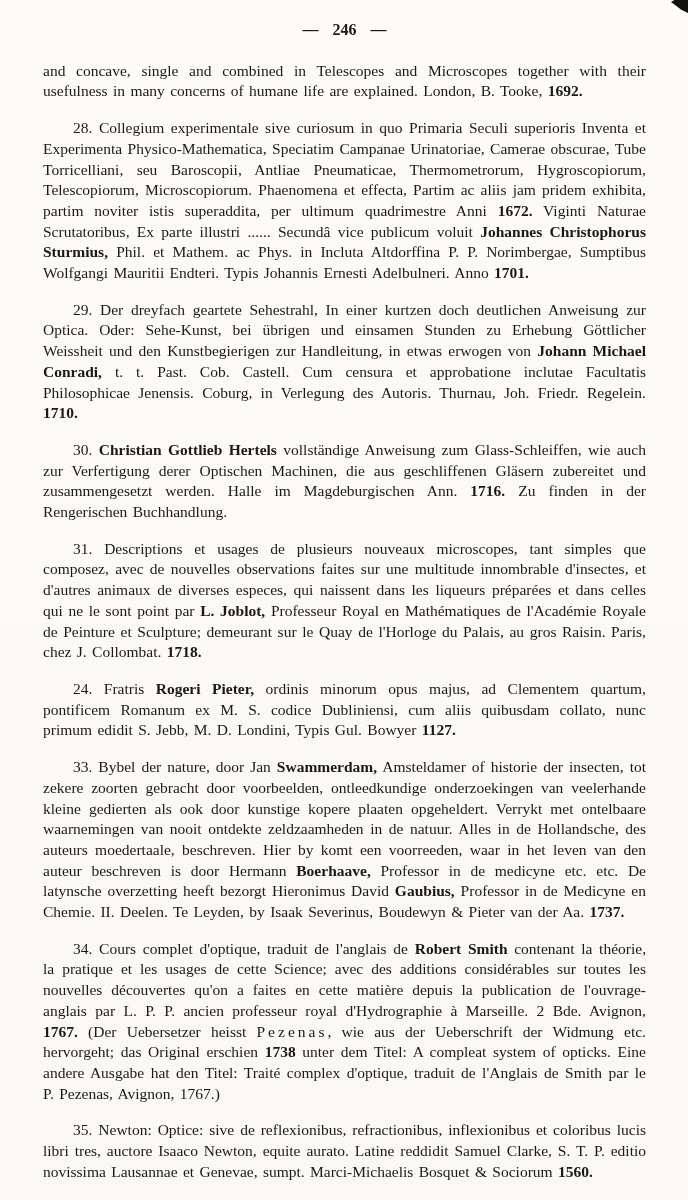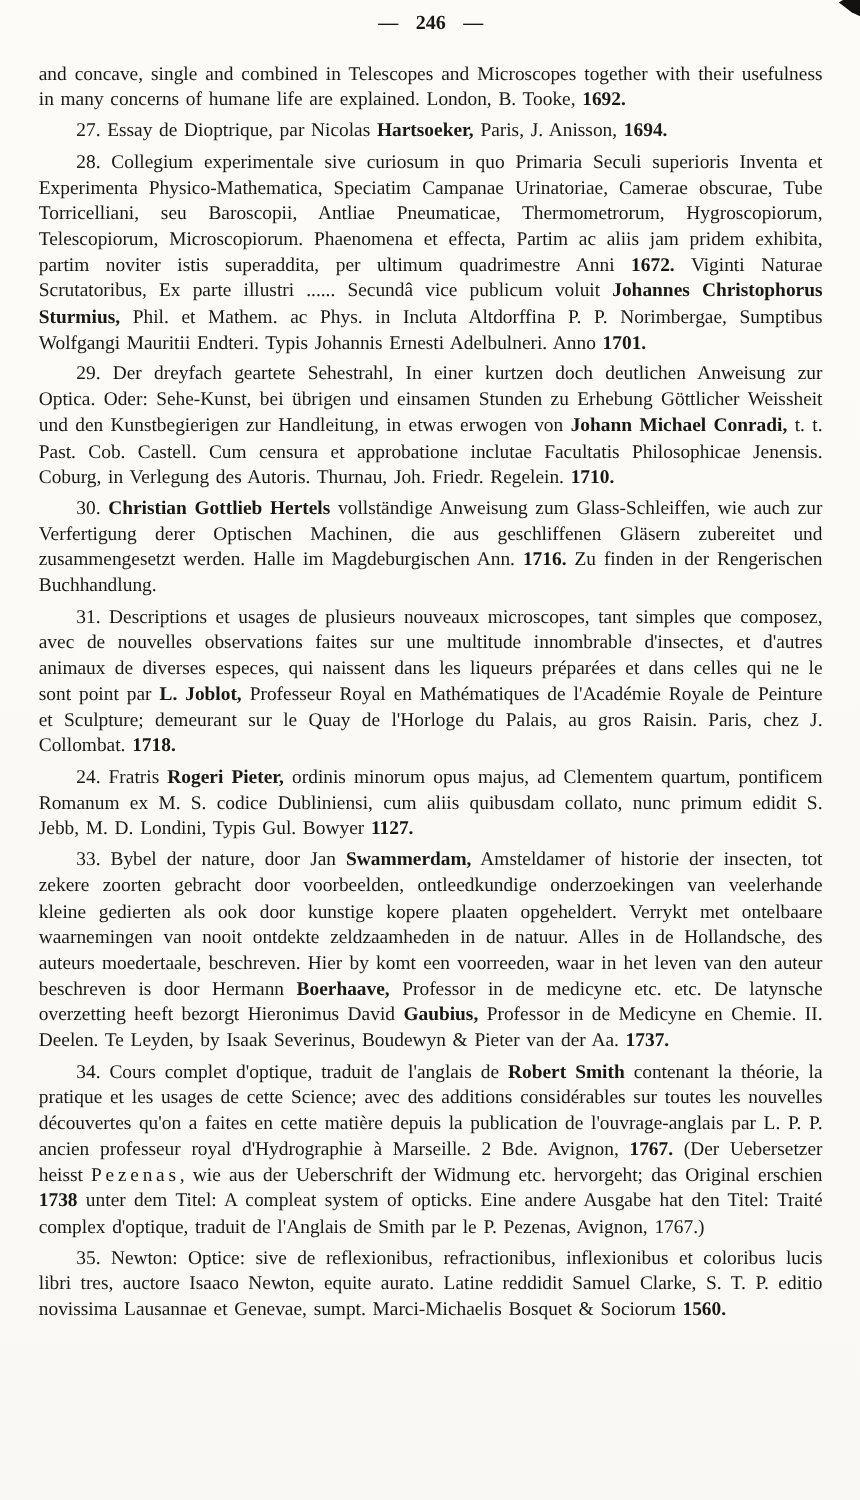--- a/index.html
+++ b/index.html
@@ -4,41 +4,41 @@
 <style>
   html, body { margin: 0; padding: 0; }
   body { background: #efeeea; }
 
   .page {
     position: relative;
     width: 688px;
     height: 1200px;
     box-sizing: border-box;
     margin: 0 auto;
-    padding: 7px 26px 0 27px;
+    padding: 18px 26px 0 27px;
     background: linear-gradient(180deg, #fcfbf8 0%, #faf8f4 100%);
     color: #1b1916;
     font-family: "Liberation Serif", "DejaVu Serif", serif;
     font-size: 15.5px;
     line-height: 20.7px;
     overflow: hidden;
   }
 
   .page-header {
     text-align: center;
     font-weight: bold;
     font-size: 16px;
     margin: 2px 0 20px 0;
   }
   .page-header .gap { display: inline-block; width: 14px; }
 
   .entries { }
 
   .entry {
-    margin: 4px;
+    margin: 16px;
     text-align: justify;
     word-spacing: 1.5px;
   }
   .entry.indent { text-indent: 30px; }
 
   .bold { font-weight: bold; }
   .spaced { letter-spacing: 3px; }
 
   .artifact {
     position: absolute;
@@ -56,21 +56,20 @@
 <div class="page">
 
   <div class="artifact"></div>
 
   <div class="page-header">
     <span>—</span><span class="gap"></span><span>246</span><span class="gap"></span><span>—</span>
   </div>
 
   <div class="entries" id="entries">
       <p class="entry"><span>and concave, single and combined in Telescopes and Microscopes together with their usefulness in many concerns of humane life are explained. London, B. Tooke, </span><span class="bold">1692.</span></p>
-      <p class="entry indent"><span>27. Essay de Dioptrique, par Nicolas </span><span class="bold">Hartsoeker,</span><span> Paris, J. Anisson, </span><span class="bold">1694.</span></p>
       <p class="entry indent"><span>28. Collegium experimentale sive curiosum in quo Primaria Seculi superioris Inventa et Experimenta Physico-Mathematica, Speciatim Campanae Urinatoriae, Camerae obscurae, Tube Torricelliani, seu Baroscopii, Antliae Pneumaticae, Thermometrorum, Hygroscopiorum, Telescopiorum, Microscopiorum. Phaenomena et effecta, Partim ac aliis jam pridem exhibita, partim noviter istis superaddita, per ultimum quadrimestre Anni </span><span class="bold">1672.</span><span> Viginti Naturae Scrutatoribus, Ex parte illustri ...... Secundâ vice publicum voluit </span><span class="bold">Johannes Christophorus Sturmius,</span><span> Phil. et Mathem. ac Phys. in Incluta Altdorffina P. P. Norimbergae, Sumptibus Wolfgangi Mauritii Endteri. Typis Johannis Ernesti Adelbulneri. Anno </span><span class="bold">1701.</span></p>
       <p class="entry indent"><span>29. Der dreyfach geartete Sehestrahl, In einer kurtzen doch deutlichen Anweisung zur Optica. Oder: Sehe-Kunst, bei übrigen und einsamen Stunden zu Erhebung Göttlicher Weissheit und den Kunstbegierigen zur Handleitung, in etwas erwogen von </span><span class="bold">Johann Michael Conradi,</span><span> t. t. Past. Cob. Castell. Cum censura et approbatione inclutae Facultatis Philosophicae Jenensis. Coburg, in Verlegung des Autoris. Thurnau, Joh. Friedr. Regelein. </span><span class="bold">1710.</span></p>
       <p class="entry indent"><span>30. </span><span class="bold">Christian Gottlieb Hertels</span><span> vollständige Anweisung zum Glass-Schleiffen, wie auch zur Verfertigung derer Optischen Machinen, die aus geschliffenen Gläsern zubereitet und zusammengesetzt werden. Halle im Magdeburgischen Ann. </span><span class="bold">1716.</span><span> Zu finden in der Rengerischen Buchhandlung.</span></p>
       <p class="entry indent"><span>31. Descriptions et usages de plusieurs nouveaux microscopes, tant simples que composez, avec de nouvelles observations faites sur une multitude innombrable d'insectes, et d'autres animaux de diverses especes, qui naissent dans les liqueurs préparées et dans celles qui ne le sont point par </span><span class="bold">L. Joblot,</span><span> Professeur Royal en Mathématiques de l'Académie Royale de Peinture et Sculpture; demeurant sur le Quay de l'Horloge du Palais, au gros Raisin. Paris, chez J. Collombat. </span><span class="bold">1718.</span></p>
       <p class="entry indent"><span>24. Fratris </span><span class="bold">Rogeri Pieter,</span><span> ordinis minorum opus majus, ad Clementem quartum, pontificem Romanum ex M. S. codice Dubliniensi, cum aliis quibusdam collato, nunc primum edidit S. Jebb, M. D. Londini, Typis Gul. Bowyer </span><span class="bold">1127.</span></p>
       <p class="entry indent"><span>33. Bybel der nature, door Jan </span><span class="bold">Swammerdam,</span><span> Amsteldamer of historie der insecten, tot zekere zoorten gebracht door voorbeelden, ontleedkundige onderzoekingen van veelerhande kleine gedierten als ook door kunstige kopere plaaten opgeheldert. Verrykt met ontelbaare waarnemingen van nooit ontdekte zeldzaamheden in de natuur. Alles in de Hollandsche, des auteurs moedertaale, beschreven. Hier by komt een voorreeden, waar in het leven van den auteur beschreven is door Hermann </span><span class="bold">Boerhaave,</span><span> Professor in de medicyne etc. etc. De latynsche overzetting heeft bezorgt Hieronimus David </span><span class="bold">Gaubius,</span><span> Professor in de Medicyne en Chemie. II. Deelen. Te Leyden, by Isaak Severinus, Boudewyn &amp; Pieter van der Aa. </span><span class="bold">1737.</span></p>
       <p class="entry indent"><span>34. Cours complet d'optique, traduit de l'anglais de </span><span class="bold">Robert Smith</span><span> contenant la théorie, la pratique et les usages de cette Science; avec des additions considérables sur toutes les nouvelles découvertes qu'on a faites en cette matière depuis la publication de l'ouvrage-anglais par L. P. P. ancien professeur royal d'Hydrographie à Marseille. 2 Bde. Avignon, </span><span class="bold">1767.</span><span> (Der Uebersetzer heisst </span><span class="spaced">Pezenas</span><span>, wie aus der Ueberschrift der Widmung etc. hervorgeht; das Original erschien </span><span class="bold">1738</span><span> unter dem Titel: A compleat system of opticks. Eine andere Ausgabe hat den Titel: Traité complex d'optique, traduit de l'Anglais de Smith par le P. Pezenas, Avignon, 1767.)</span></p>
       <p class="entry indent"><span>35. Newton: Optice: sive de reflexionibus, refractionibus, inflexionibus et coloribus lucis libri tres, auctore Isaaco Newton, equite aurato. Latine reddidit Samuel Clarke, S. T. P. editio novissima Lausannae et Genevae, sumpt. Marci-Michaelis Bosquet &amp; Sociorum </span><span class="bold">1560.</span></p>
     </div>
 

